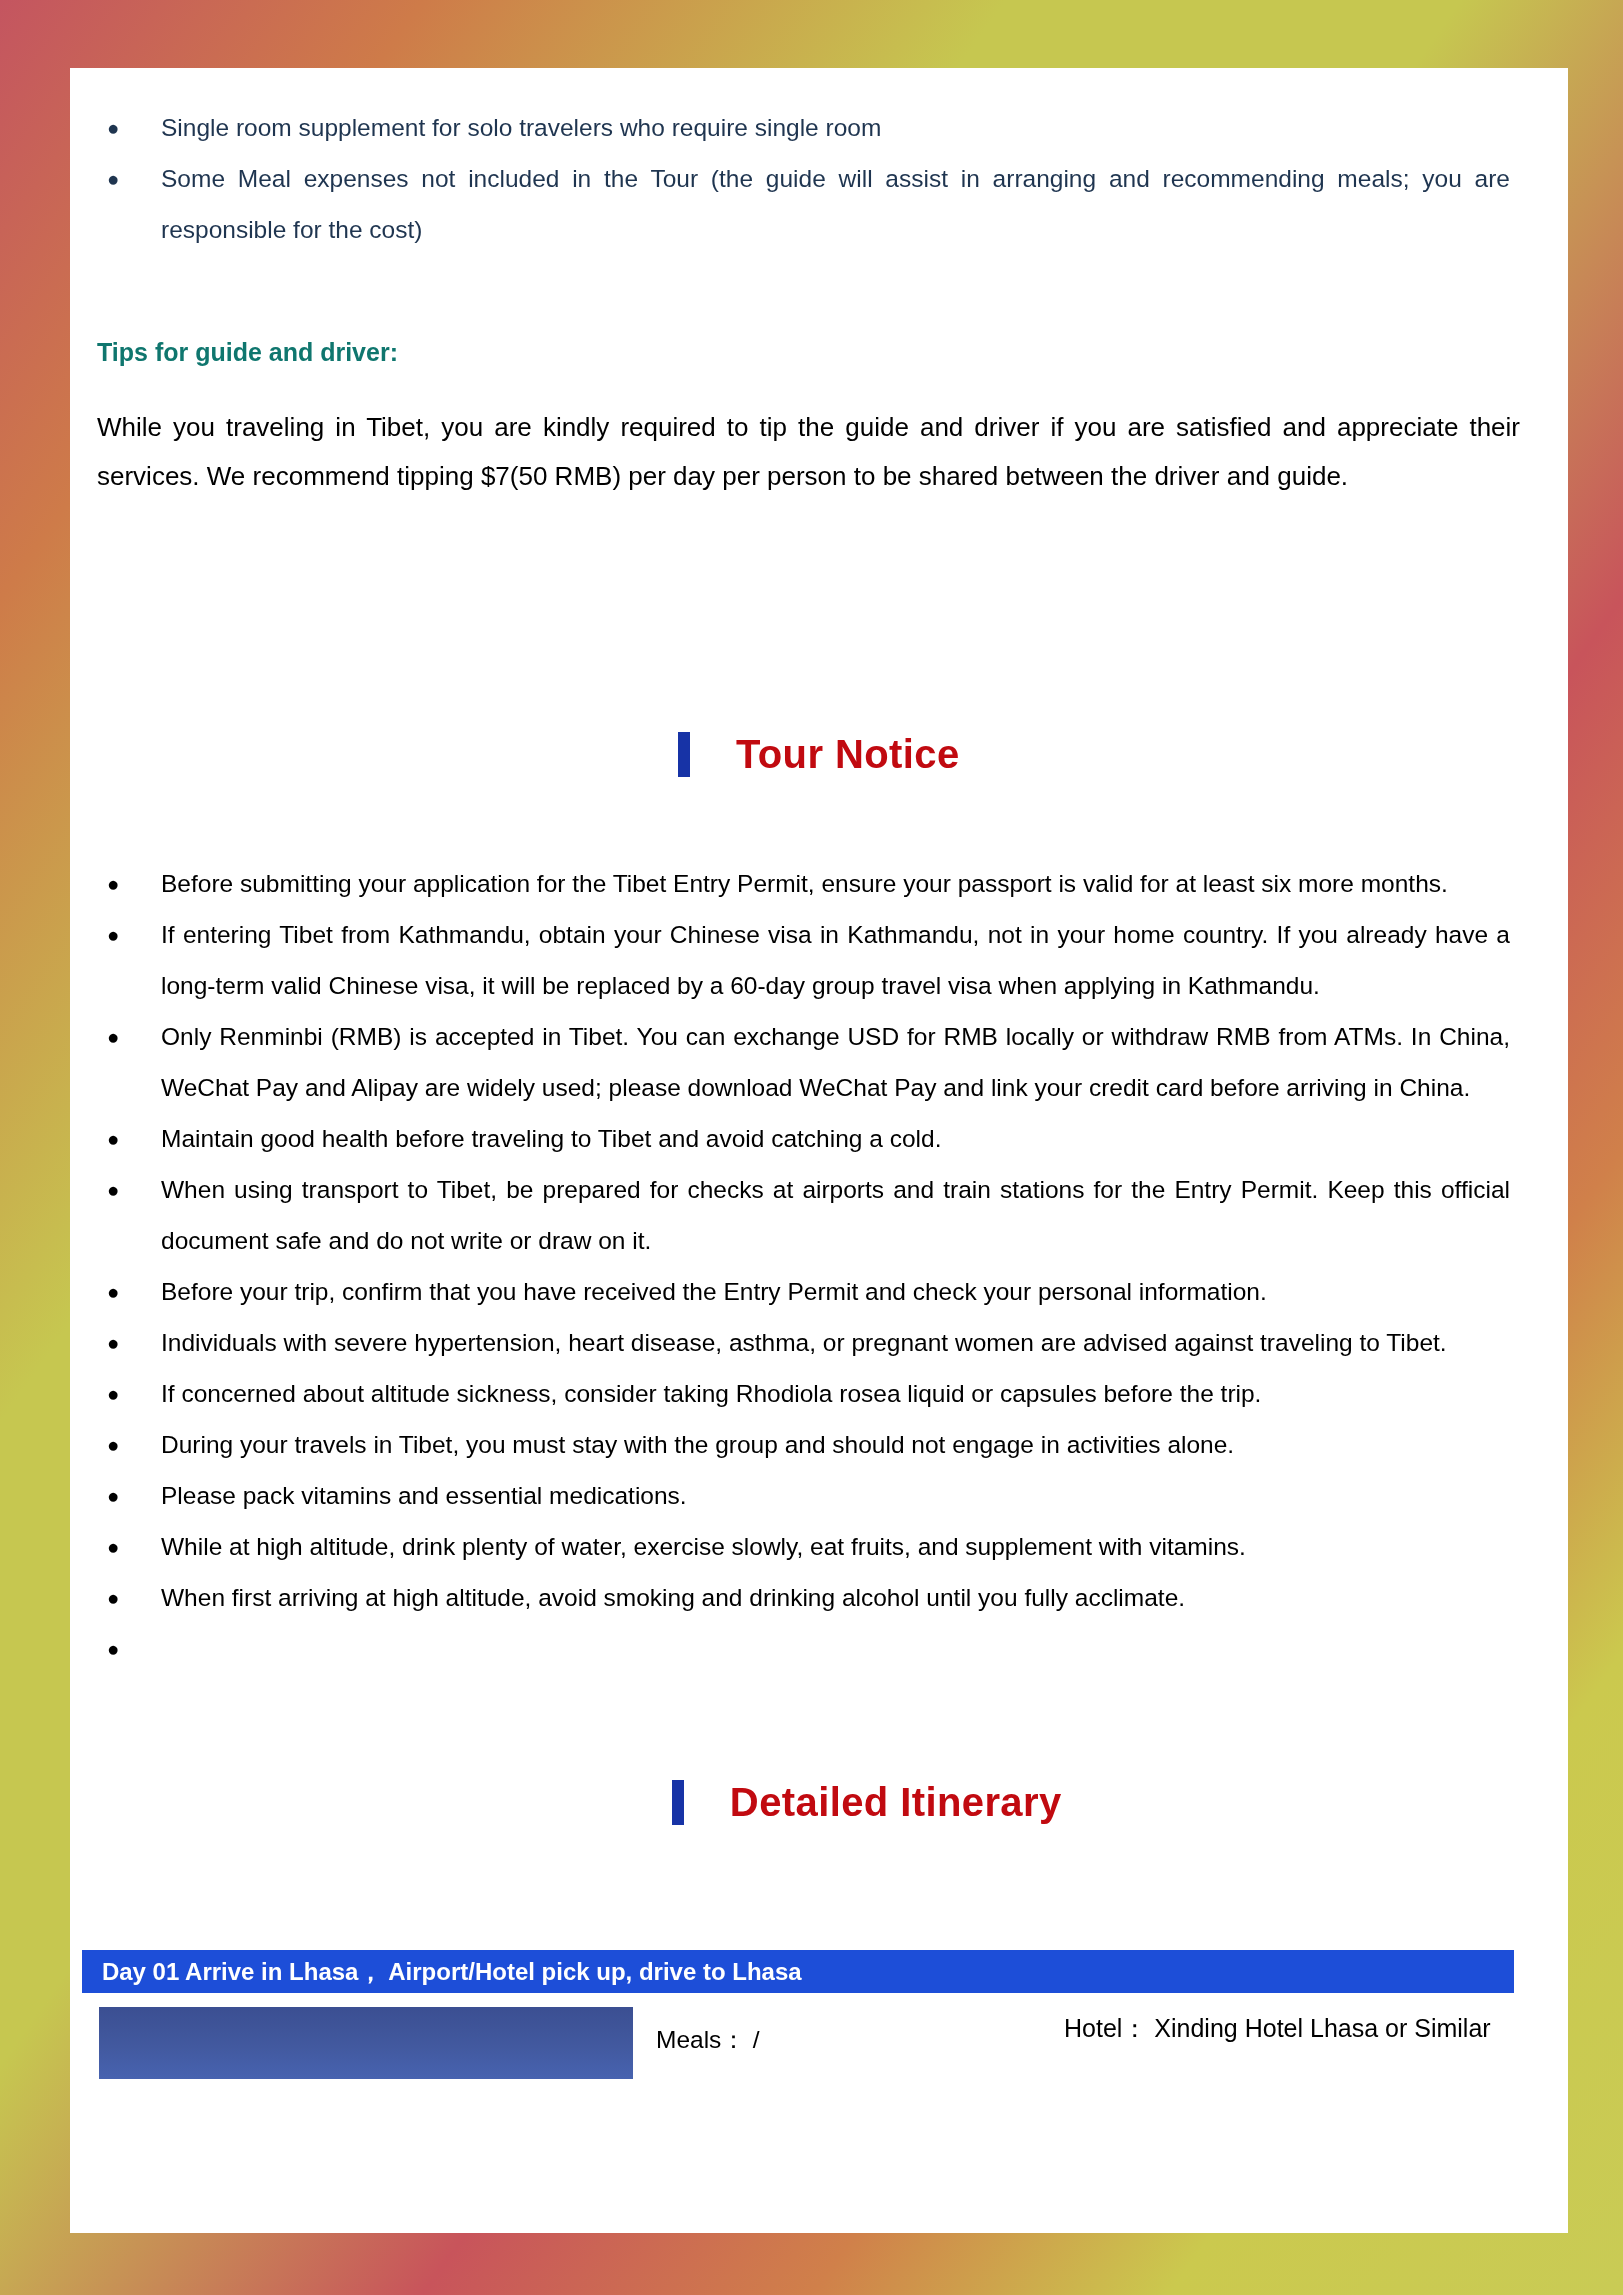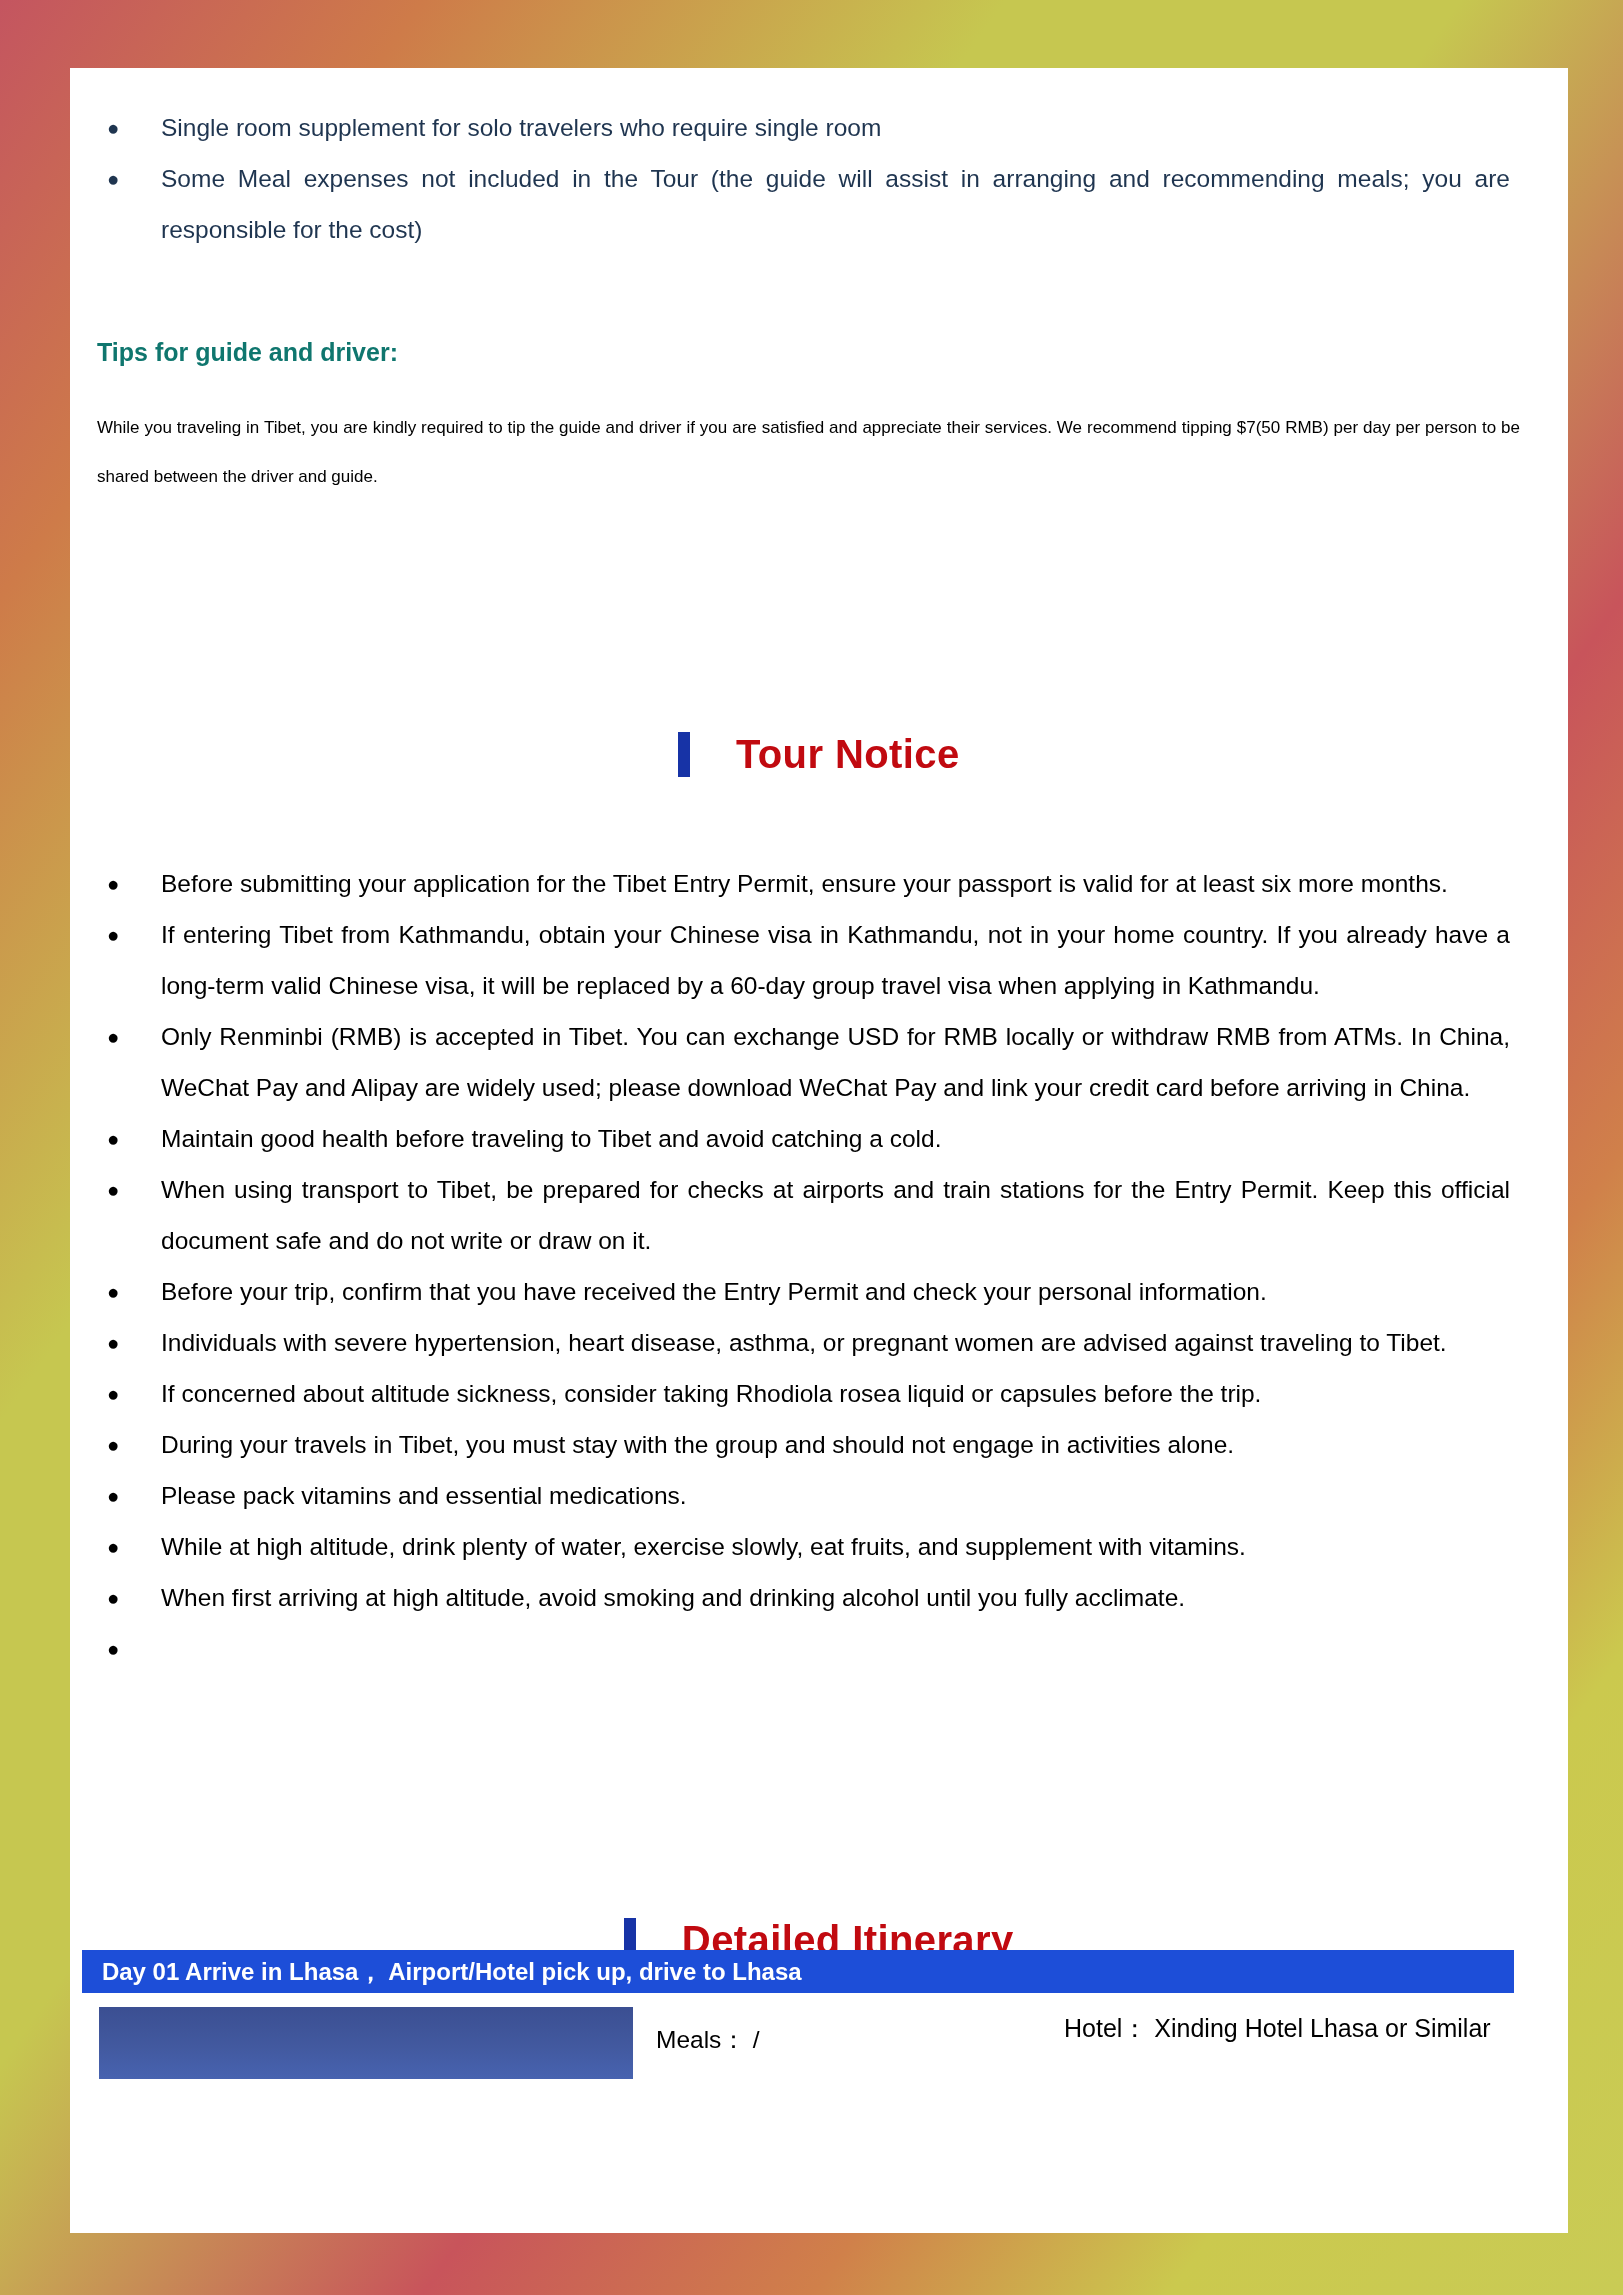--- a/index.html
+++ b/index.html
@@ -28,29 +28,29 @@
   ul#top-list{top:34px;width:1403px;color:#1f3550;}
   ul#top-list .blt{color:#1f3550;}
   ul#notice-list{top:790px;width:1403px;color:#000;}
   ul#notice-list .blt{color:#000;}
   
   #tips-heading{
     position:absolute;left:27px;top:270px;font-size:25px;font-weight:bold;color:#0f766e;
   }
   #tips-body{
     position:absolute;left:27px;top:335px;width:1423px;
-    font-size:17px;line-height:49px;color:#000;text-align:justify;
+    font-size:26px;line-height:49px;color:#000;text-align:justify;
   }
   
   .sec-heading{
     position:absolute;left:0;width:100%;
     display:flex;justify-content:center;align-items:center;gap:46px;
   }
   #tour-notice-heading{top:664px;}
-  #detailed-itinerary-heading{top:1850px;}
+  #detailed-itinerary-heading{top:1712px;margin-left:48px;}
   .accent-bar{width:11.5px;height:45px;background:#1733a6;}
   .sec-title{font-size:40px;font-weight:bold;color:#c10a10;letter-spacing:0.4px;}
   
   #day-header{
     position:absolute;left:12.3px;top:1882px;width:1432px;height:43px;
     background:#1d4ed8;color:#ffffff;font-size:24px;font-weight:bold;
     line-height:43px;padding-left:19.6px;box-sizing:border-box;
     white-space:nowrap;overflow:hidden;
   }
   #redacted-box{

